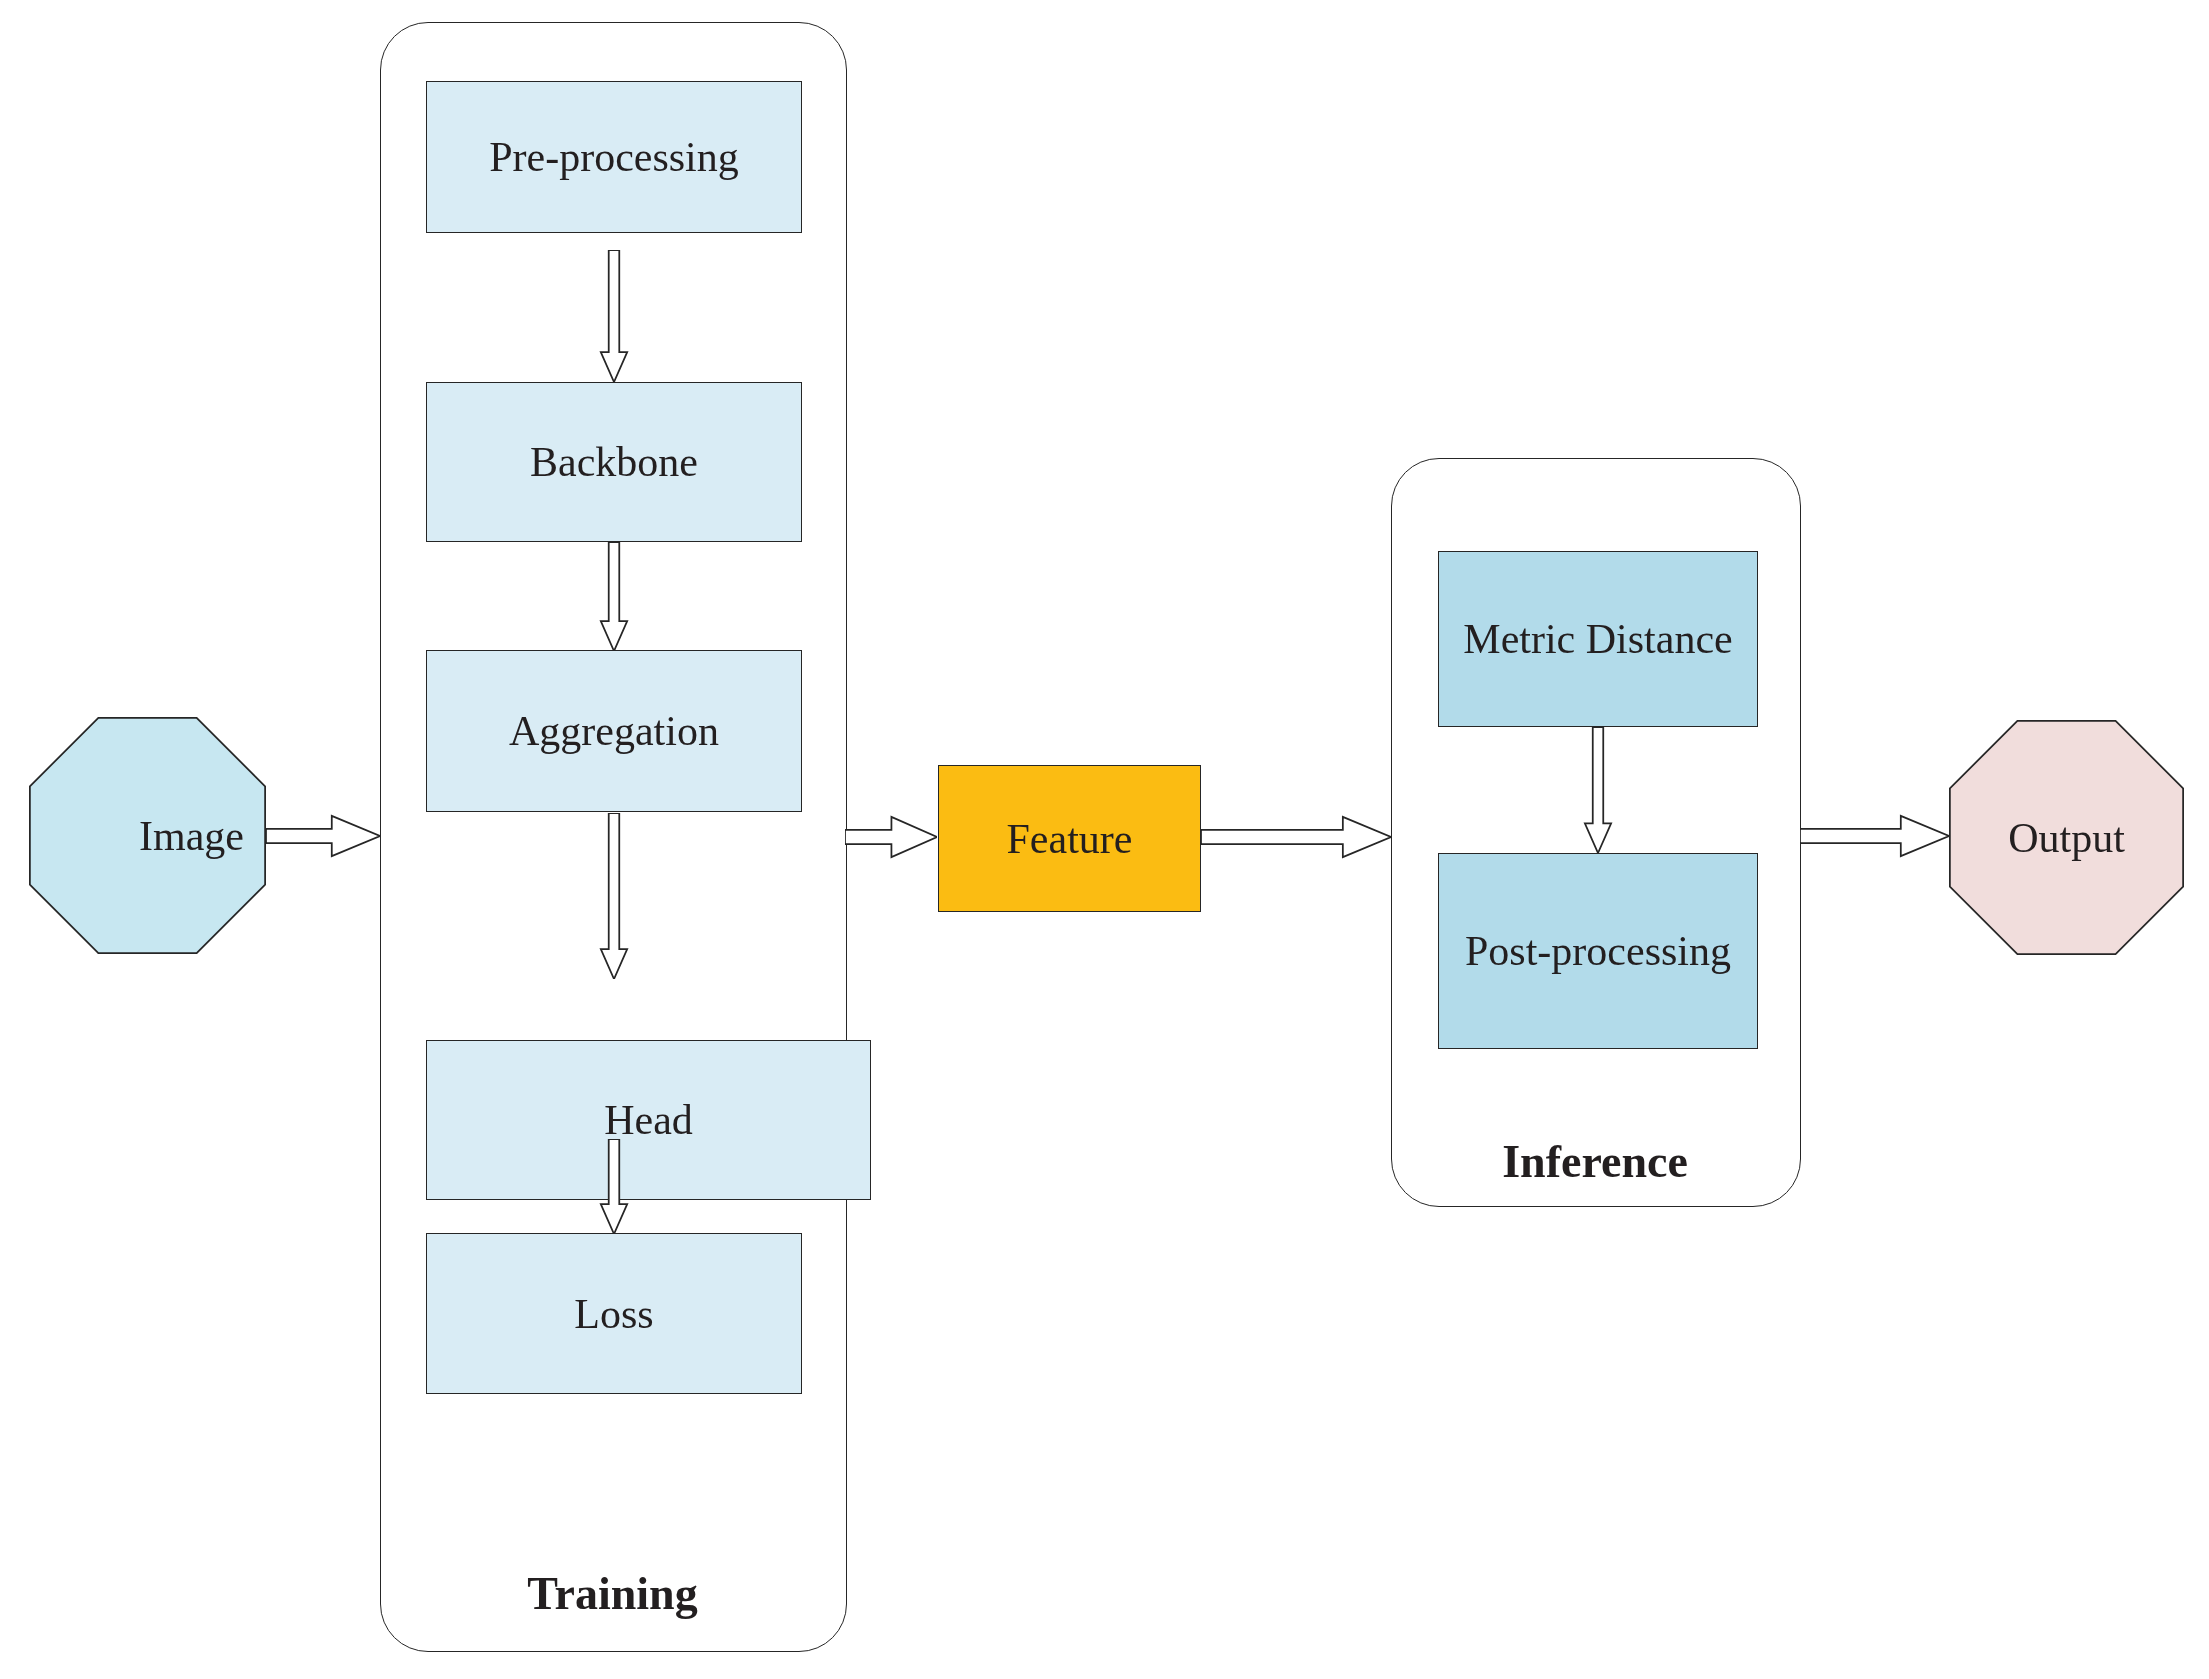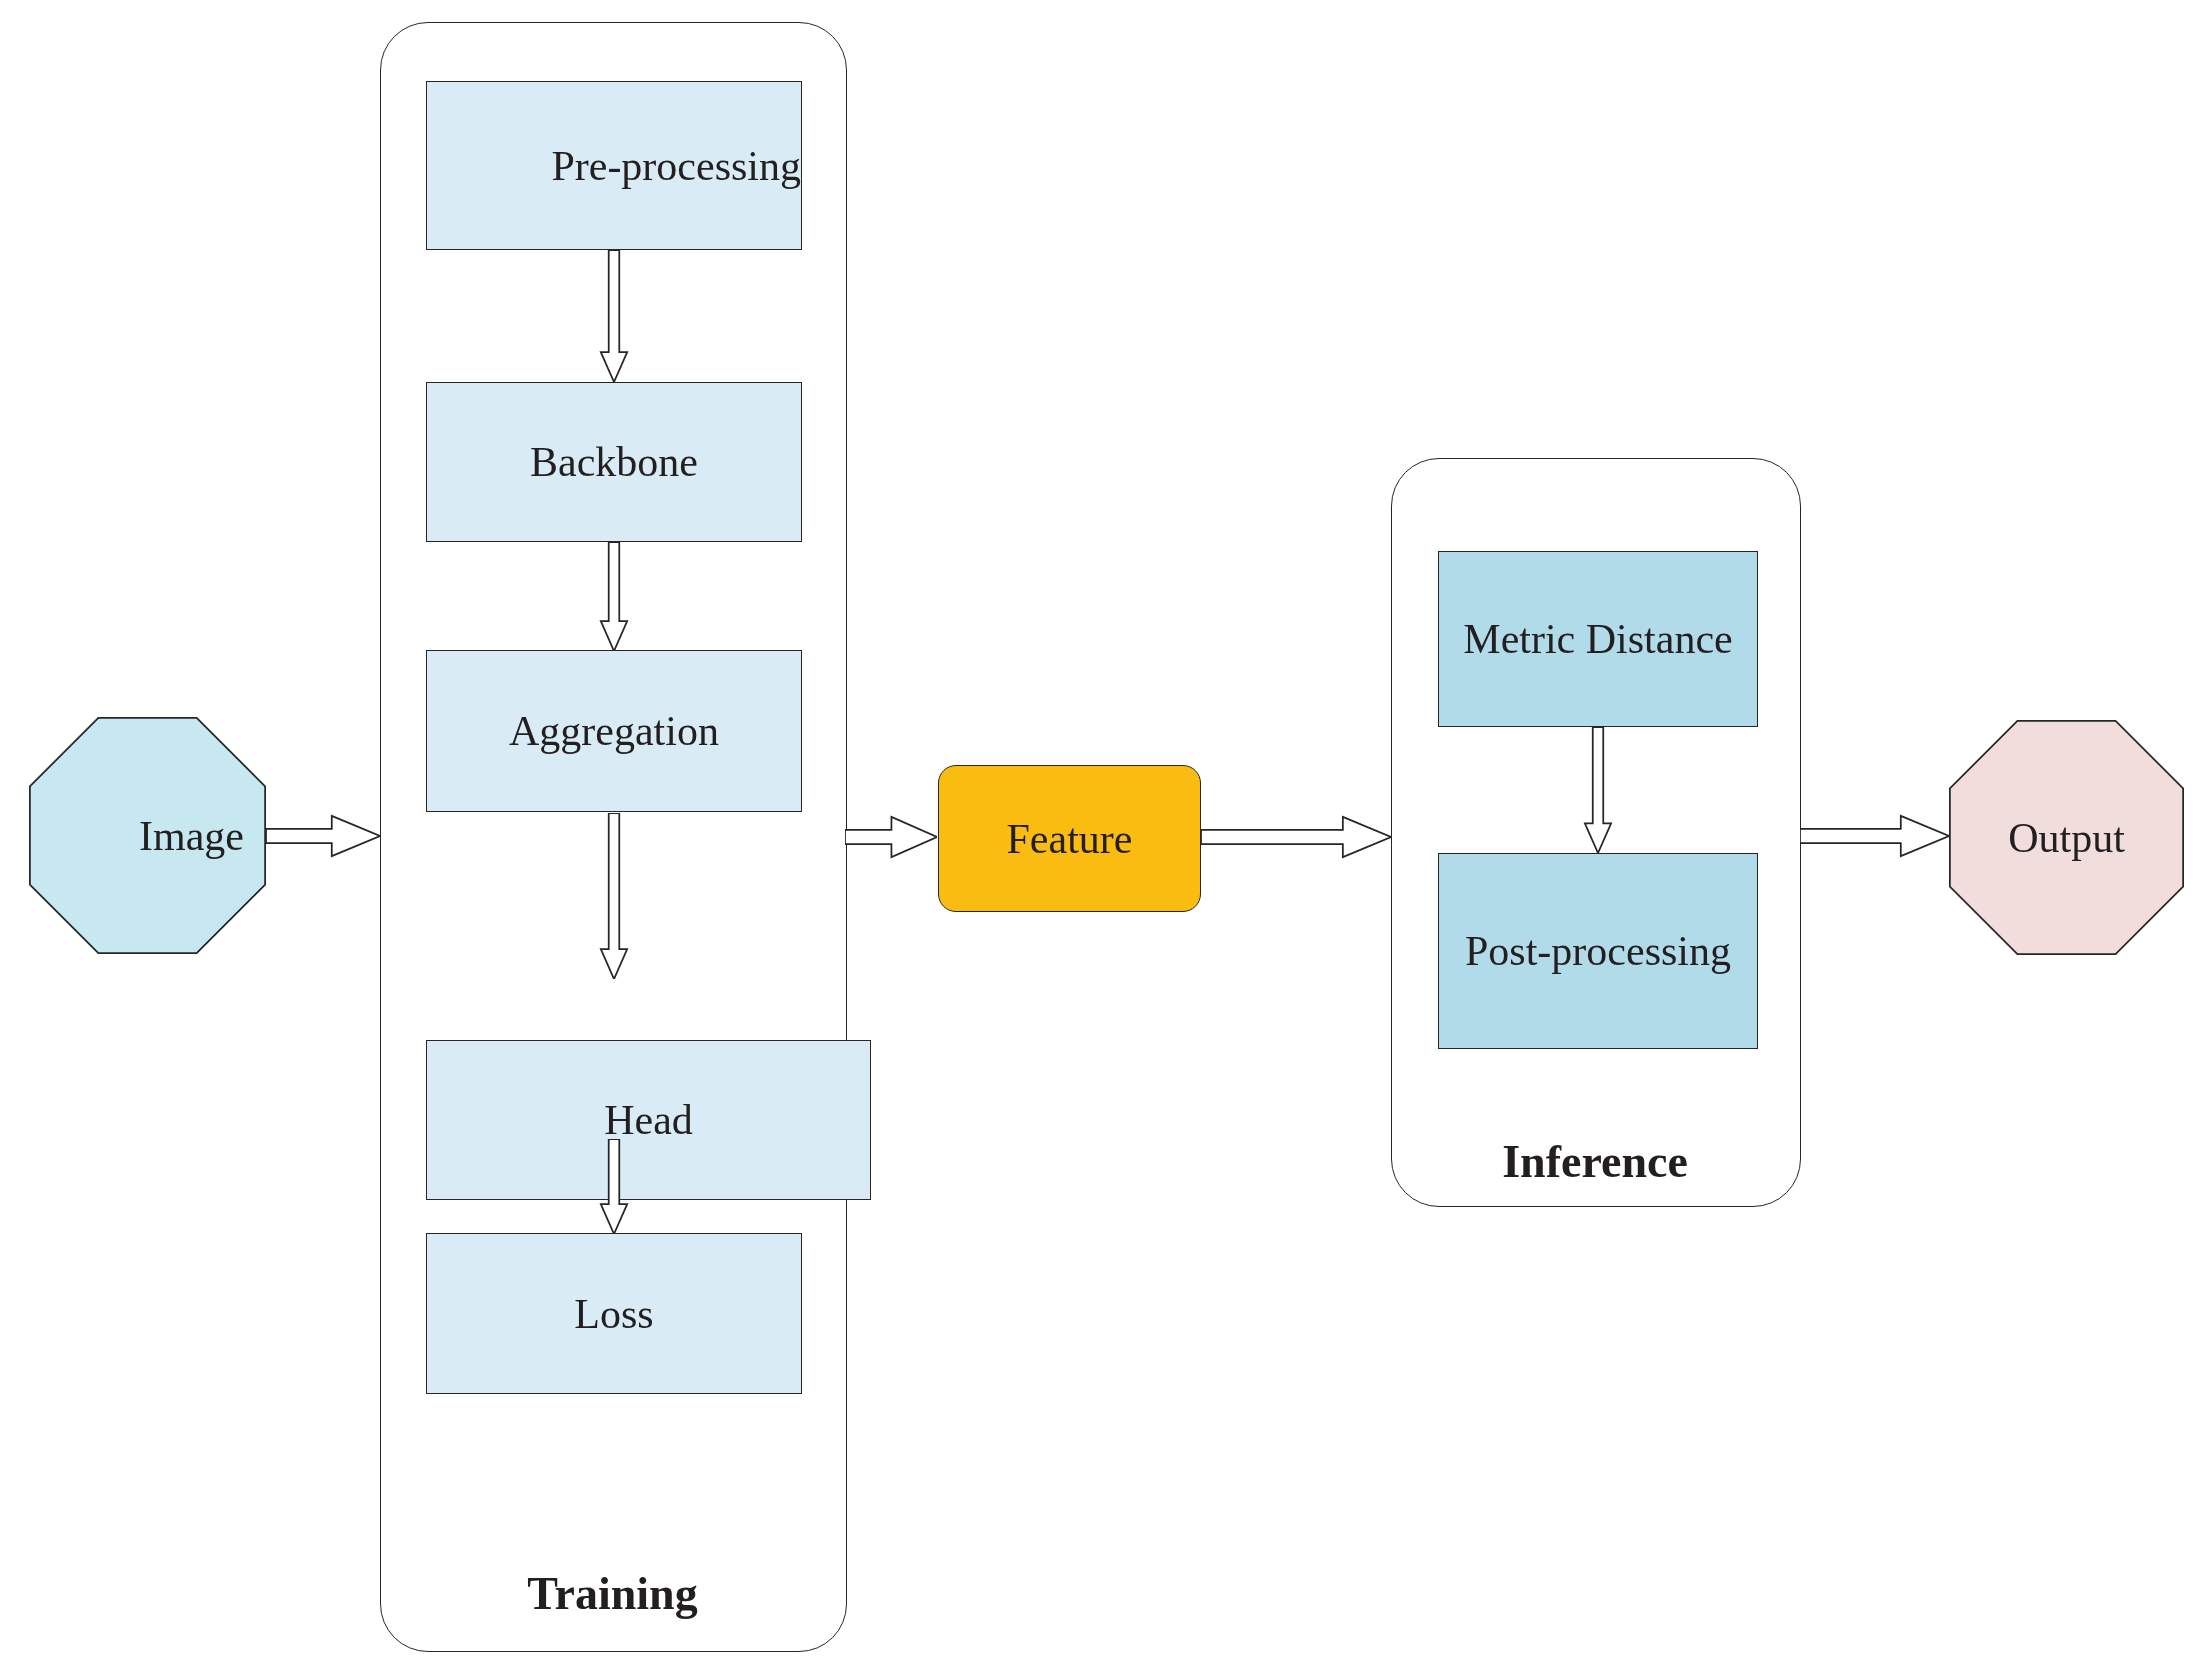--- a/index.html
+++ b/index.html
@@ -69,21 +69,21 @@
     </svg>
     <span class="lbl">Image</span>
   </div>
 
   <svg class="arrow abs" style="left:266px; top:814px;" width="114" height="44" viewBox="0 0 130 50">
     <polygon points="0,17 75,17 75,2 130,25 75,48 75,33 0,33" style="fill:#ffffff; stroke:var(--stroke); stroke-width:2"></polygon>
   </svg>
 
   <div class="group-container" style="left:380px; top:22px; width:465px; height:1628px;"></div>
 
-  <div class="node-box tbox" style="left:426px; top:81px; width:376px; height:169px;justify-content:flex-end;">
+  <div class="node-box tbox" style="left:426px; top:81px; width:376px; height:152px;">
     <span class="lbl">Pre-processing</span>
   </div>
 
   <svg class="arrow abs" style="left:599px; top:250px;" width="30" height="132" viewBox="0 0 34 150">
     <polygon points="11,0 23,0 23,116 32,116 17,150 2,116 11,116" style="fill:#ffffff; stroke:var(--stroke); stroke-width:2"></polygon>
   </svg>
 
   <div class="node-box tbox" style="left:426px; top:382px; width:376px; height:160px;">
     <span class="lbl">Backbone</span>
   </div>
@@ -111,21 +111,21 @@
   <div class="node-box tbox" style="left:426px; top:1233px; width:376px; height:161px;">
     <span class="lbl">Loss</span>
   </div>
 
   <div class="group-label" style="left:380px; top:1549px; width:465px;">Training</div>
 
   <svg class="arrow abs" style="left:845px; top:815px;" width="92" height="44" viewBox="0 0 105 50">
     <polygon points="0,17 53,17 53,2 105,25 53,48 53,33 0,33" style="fill:#ffffff; stroke:var(--stroke); stroke-width:2"></polygon>
   </svg>
 
-  <div class="node-box feature-box" style="left:938px; top:765px; width:263px; height:147px;border-radius:18px;">
+  <div class="node-box feature-box" style="left:938px; top:765px; width:263px; height:147px;">
     <span class="lbl">Feature</span>
   </div>
 
   <svg class="arrow abs" style="left:1201px; top:815px;" width="190" height="44" viewBox="0 0 217 50">
     <polygon points="0,17 162,17 162,2 217,25 162,48 162,33 0,33" style="fill:#ffffff; stroke:var(--stroke); stroke-width:2"></polygon>
   </svg>
 
   <div class="group-container" style="left:1391px; top:458px; width:408px; height:747px;"></div>
 
   <div class="node-box ibox" style="left:1438px; top:551px; width:320px; height:176px;">

